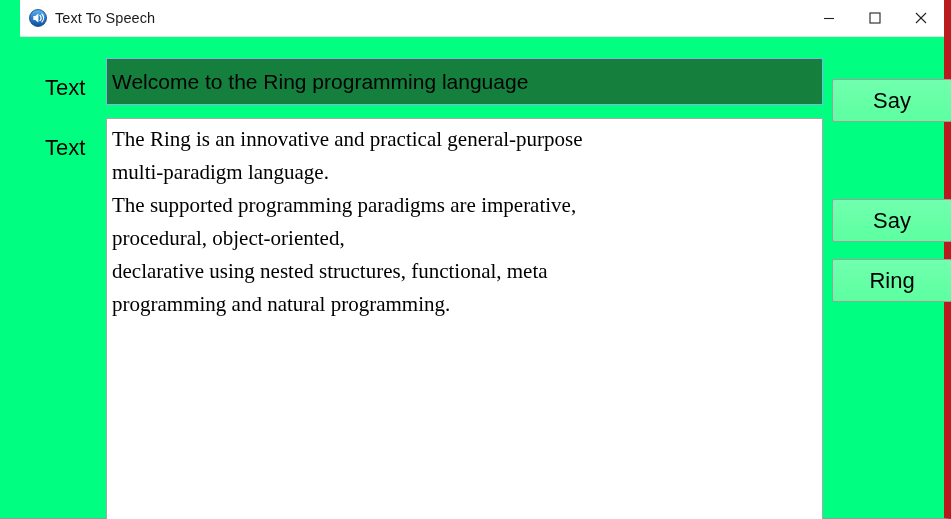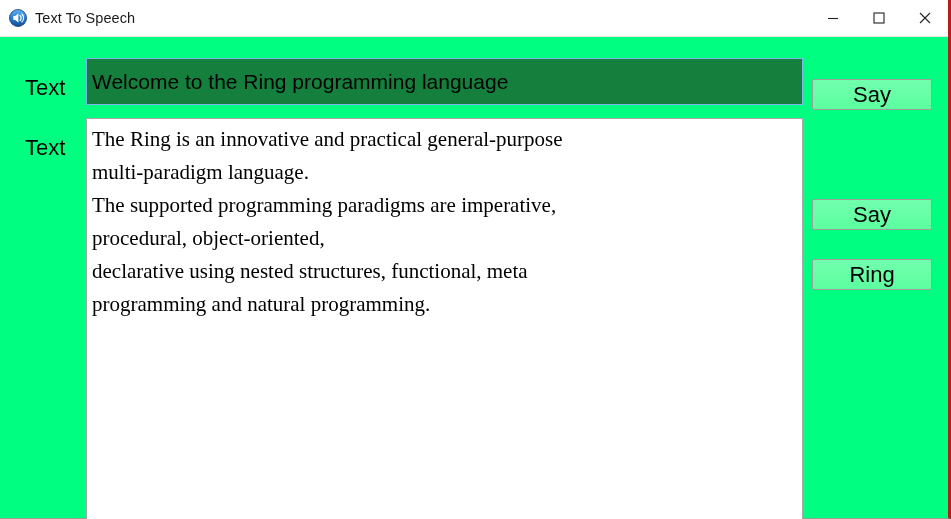--- a/index.html
+++ b/index.html
@@ -12,25 +12,26 @@
     overflow: hidden;
     font-family: "Liberation Sans", sans-serif;
     background: #ffffff;
   }
 
   .window {
     position: relative;
     width: 951px;
     height: 519px;
     box-sizing: border-box;
-    border-right: 3px solid #b91c1c;
+    border-right: 7px solid #b91c1c;
     border-bottom: 1px solid #9a9a9a;
     background: #00ff80;
     display: flex;
     flex-direction: column;
+    padding-left: 20px;
   }
 
   
   .titlebar {
     height: 37px;
     min-height: 37px;
     background: #ffffff;
     display: flex;
     align-items: center;
     border-bottom: 1px solid #e2e2e2;
@@ -148,21 +149,21 @@
     resize: none;
     outline: none;
     overflow: hidden;
     white-space: pre;
   }
 
   
   .btn {
     position: absolute;
     width: 120px;
-    height: 31px;
+    height: 43px;
     box-sizing: border-box;
     background: linear-gradient(to bottom, #72ffae, #5cffa0);
     border: 1px solid #9e9e9e;
     border-radius: 2px;
     font-family: "Liberation Sans", sans-serif;
     font-size: 22px;
     color: #000000;
     cursor: default;
     padding: 0;
     line-height: 1;

